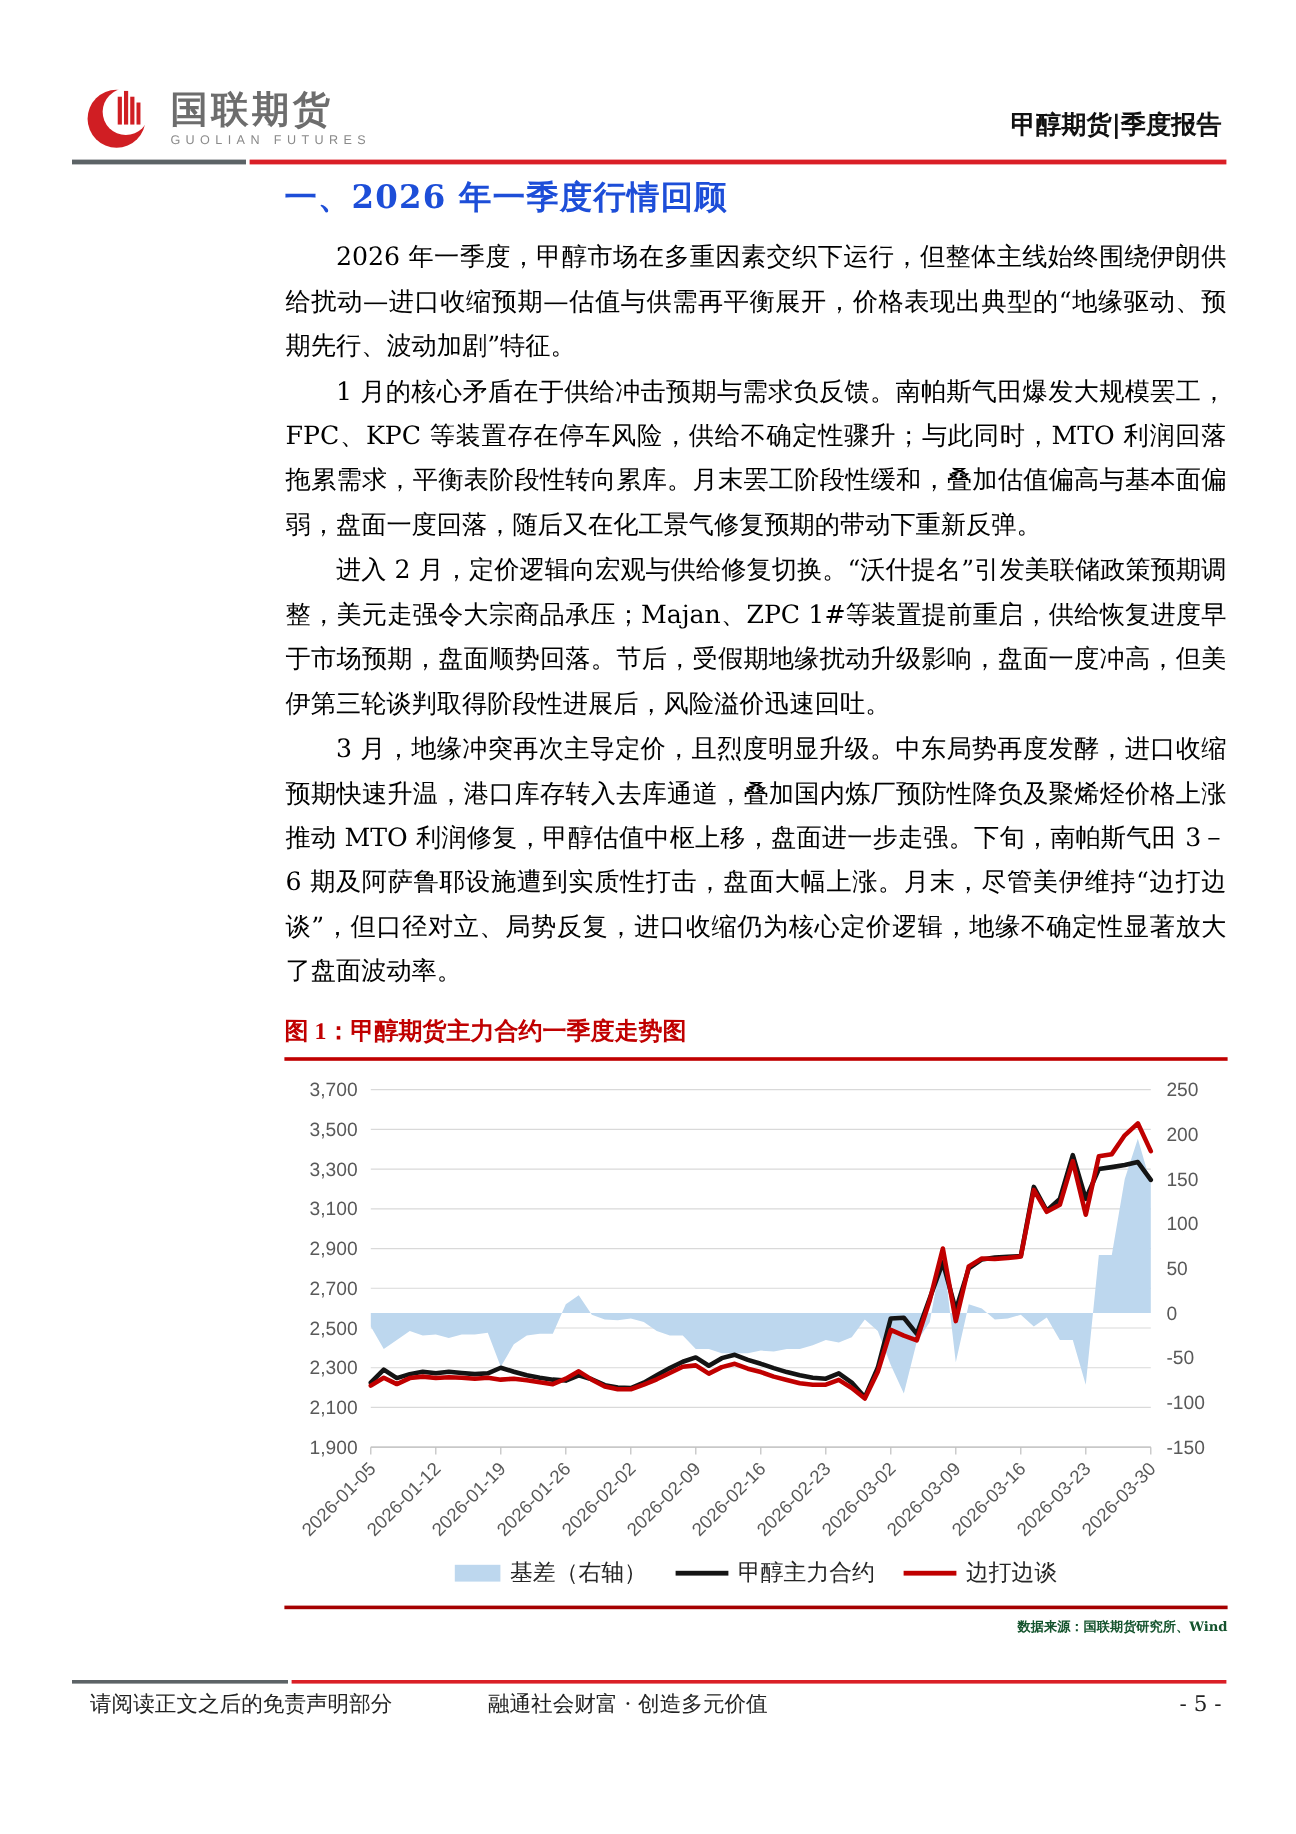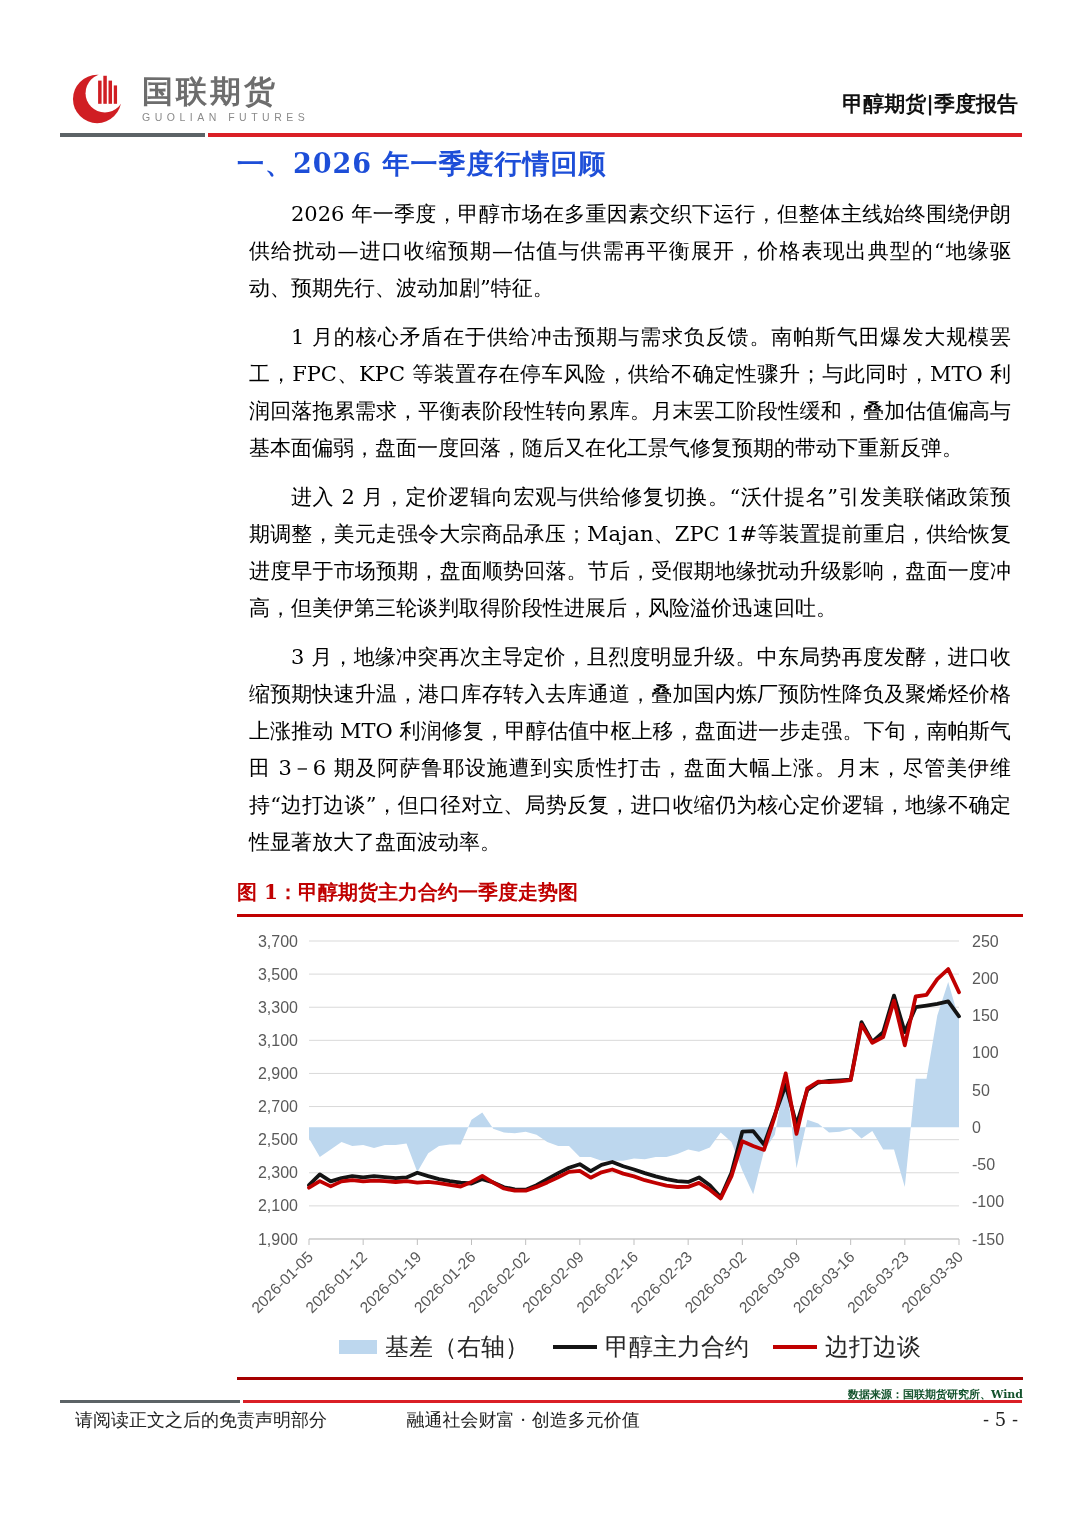--- a/index.html
+++ b/index.html
@@ -14,28 +14,28 @@
   .brand-en{font-family:"Liberation Sans",sans-serif;font-size:10.5px;color:#8a8a8a;
             letter-spacing:4.5px;margin-top:4px;}
   .tag{position:absolute;right:62px;top:90px;font-size:21px;color:#111;font-weight:bold;}
   .hrule{position:absolute;left:60px;right:58px;top:133px;height:4px;display:flex;}
   .hrule .g{width:145px;background:#5c6366;}
   .hrule .r{flex:1;background:#da1f26;margin-left:3px;}
 
   
   .content{position:absolute;left:237px;top:146px;width:786px;}
   h1.sec{font-size:27px;color:#1d4ed8;margin:0 0 14px 0;font-weight:bold;letter-spacing:1px;}
-  p.body{font-size:21px;line-height:37px;text-align:justify;text-indent:2em;margin:12px;}
+  p.body{font-size:21px;line-height:37px;text-align:justify;text-indent:2em;margin:1px;}
 
   
-  .figtitle{margin-top:18px;font-size:20px;font-weight:bold;color:#c00000;}
+  .figtitle{margin-top:18px;font-size:20px;font-weight:bold;color:#c00000;font-family:Liberation Serif, serif;}
   .rule-top{height:3px;background:#c00000;margin-top:8px;}
   svg.chart{display:block;margin-top:4px;}
   .legend{display:flex;justify-content:center;align-items:center;gap:24px;
-          font-size:24px;color:#262626;margin-top:2px;}
+          font-size:19px;color:#262626;margin-top:2px;}
   .legend .item{display:flex;align-items:center;}
   .sw{display:inline-block;margin-right:8px;}
   .sw-area{width:38px;height:14px;}
   .sw-line{width:44px;height:4px;}
   .rule-bot{height:3px;background:#a50000;margin-top:14px;}
   .src{margin-top:7px;text-align:right;font-size:11px;font-weight:bold;color:#14532d;}
 
   
   .frule{position:absolute;left:60px;right:58px;top:1400px;height:3px;display:flex;}
   .frule .g{width:180px;background:#5c6366;}

